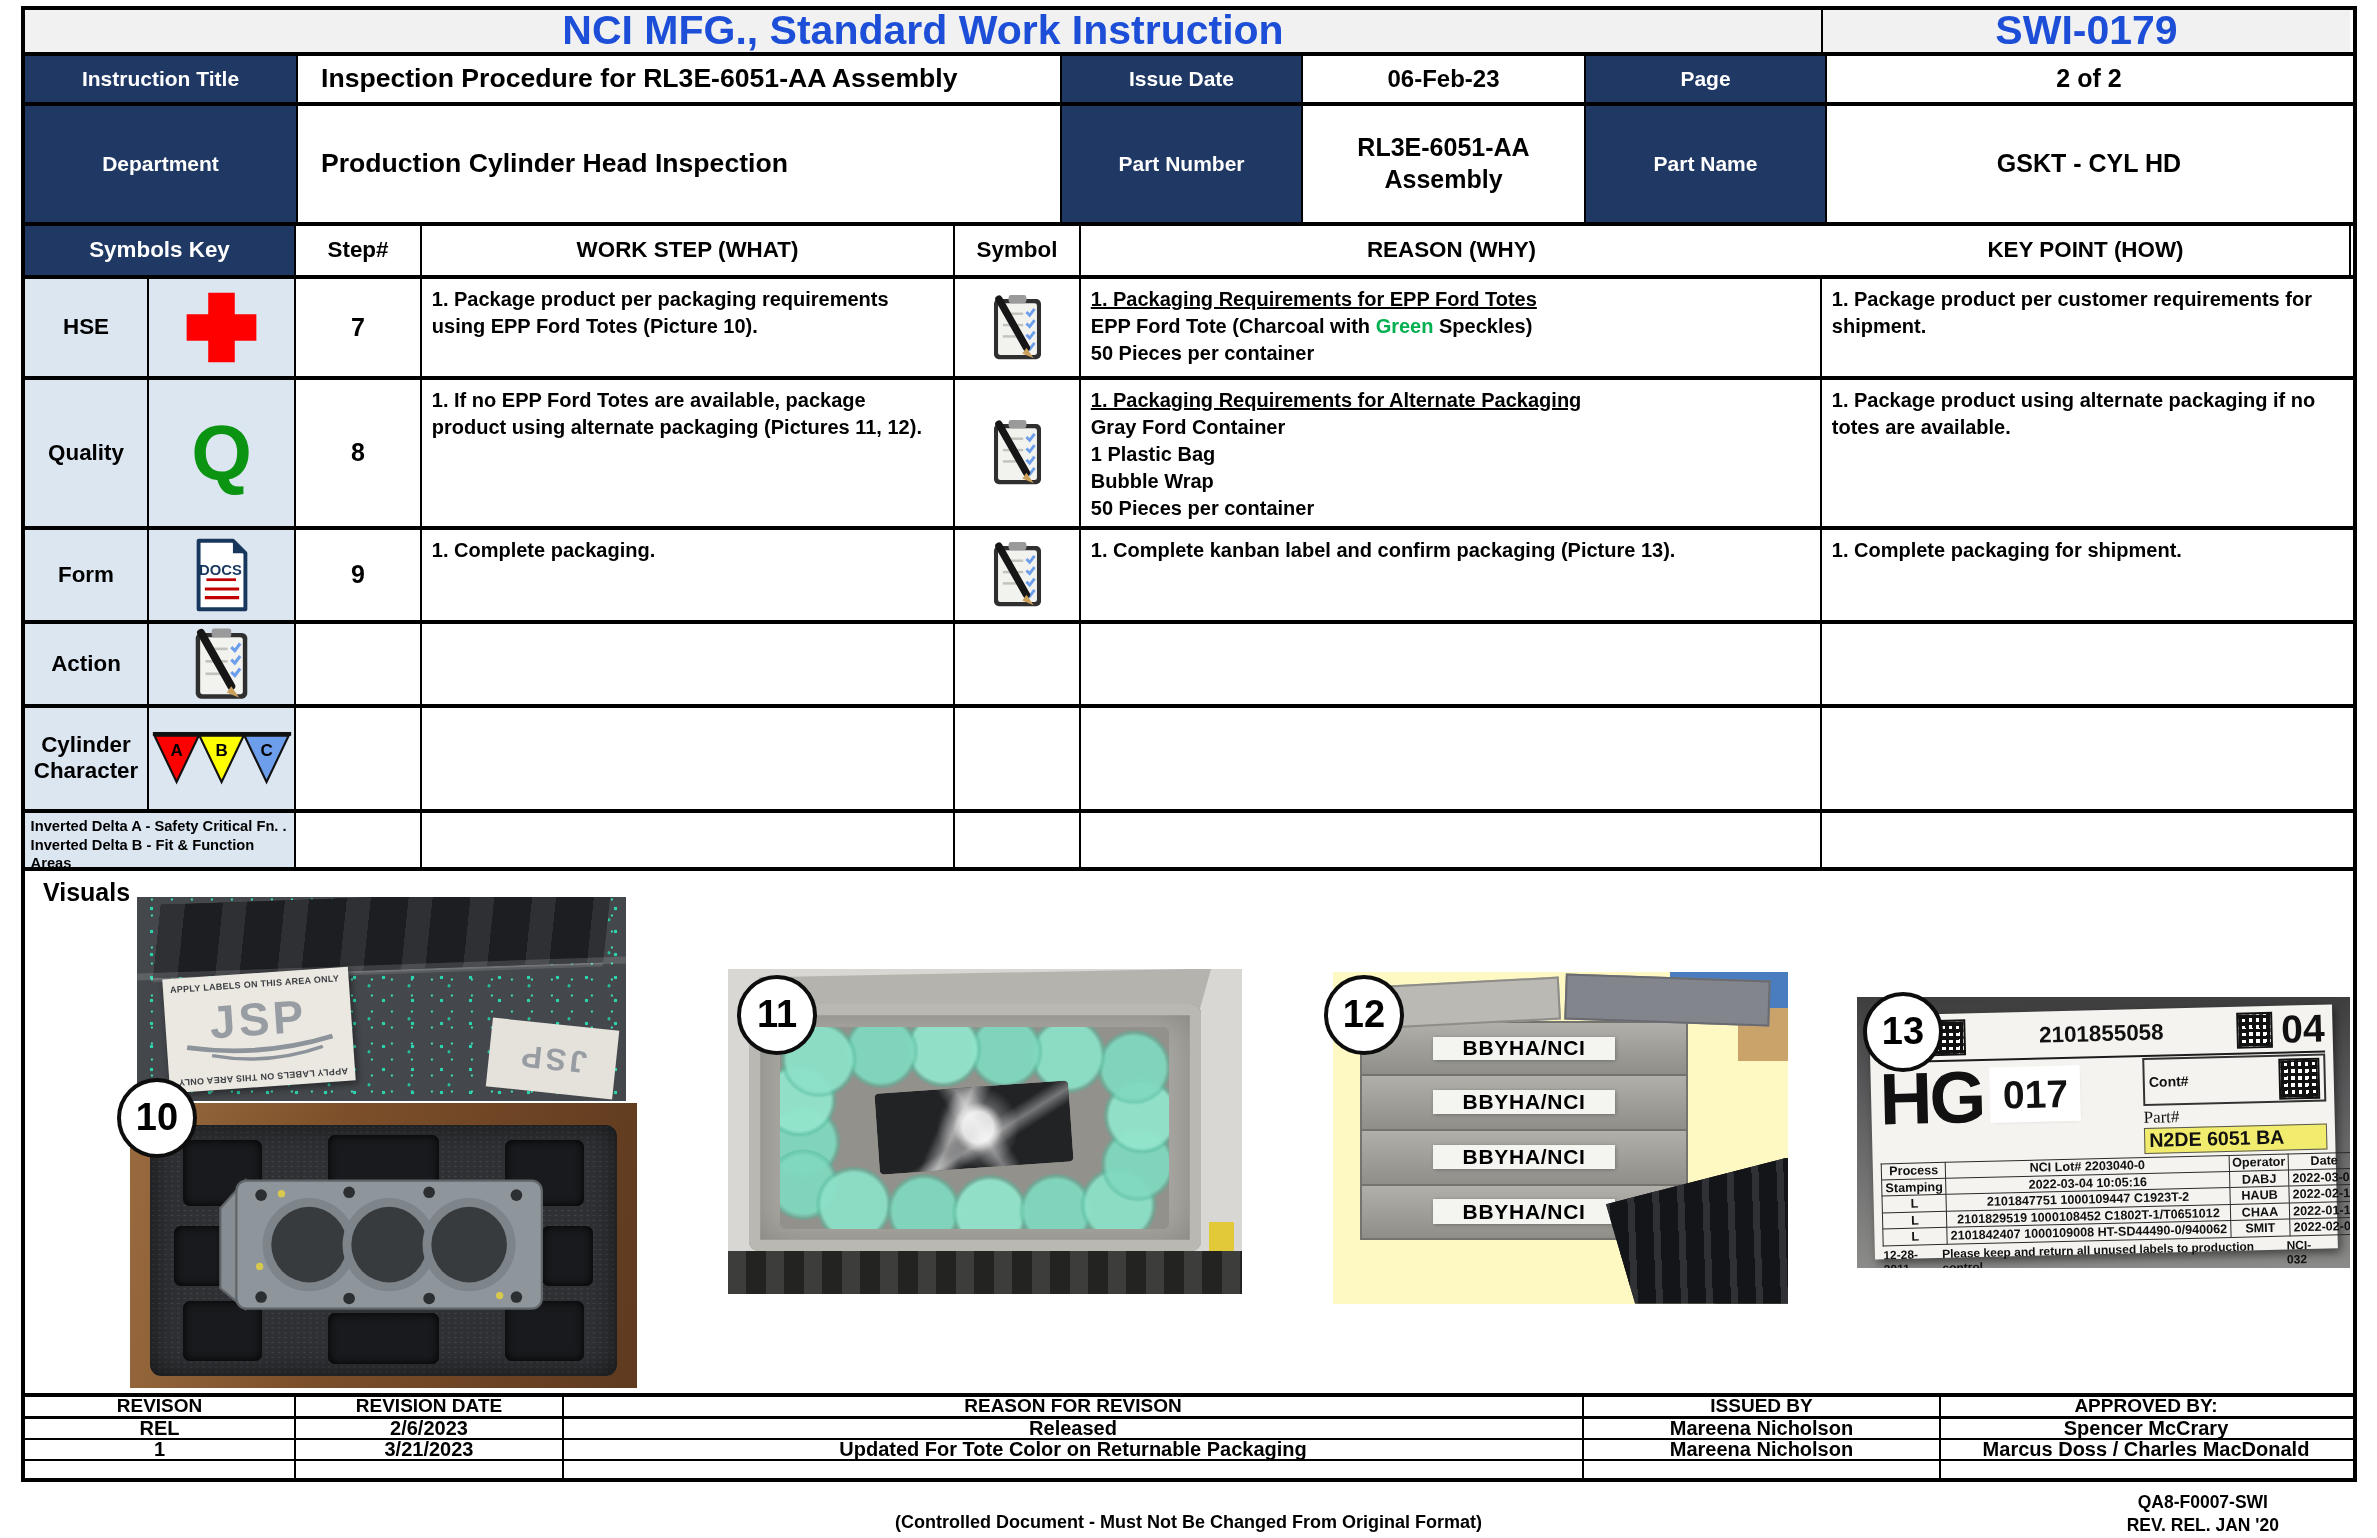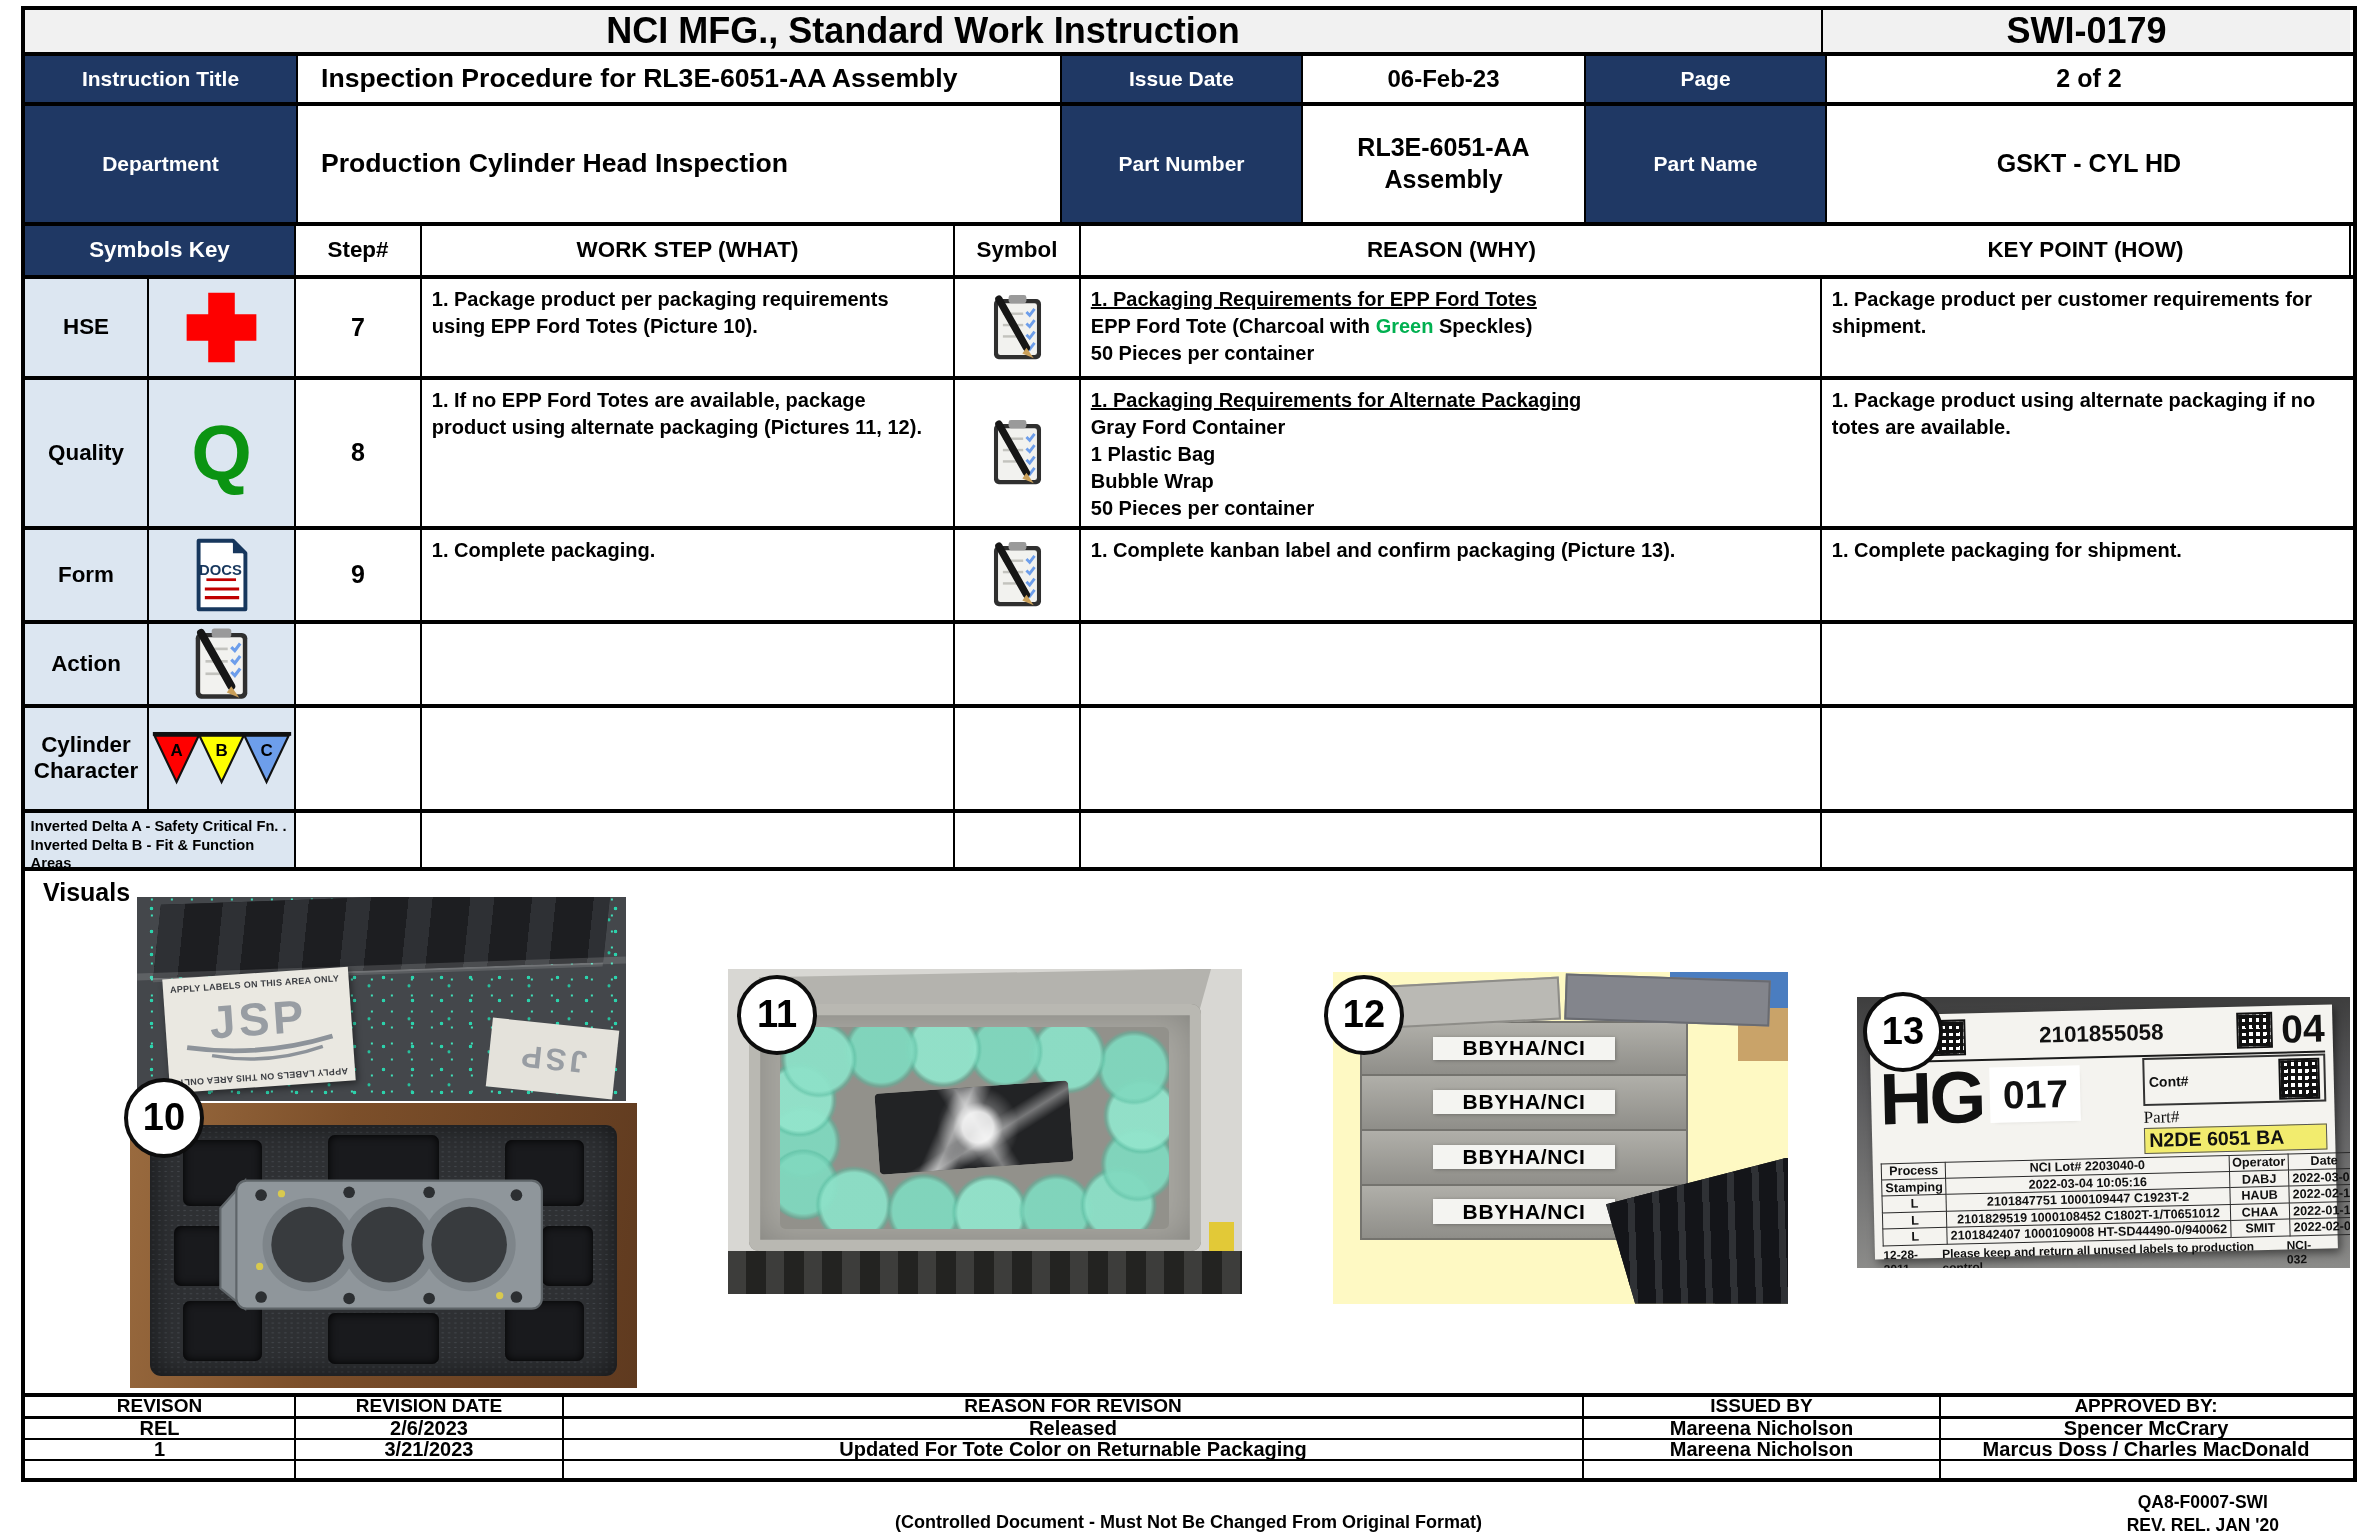--- a/index.html
+++ b/index.html
@@ -14,21 +14,21 @@
   .band { display:grid; border-bottom:4.2px solid #000; }
   .band.no-bb { border-bottom:none; }
   .cell { border-right:2.8px solid #000; display:flex; align-items:center; justify-content:center; overflow:hidden; }
   .cell.last { border-right:none; }
   .dark { background:#1F3864; color:#fff; }
   .blue { background:#DCE6F1; }
   .gray { background:#F1F1F1; }
 
   
   .band-title { grid-template-columns: 1798px 527px; height:46px; }
-  .band-title .cell { font-size:36px; color:#000000; }
+  .band-title .cell { font-size:41px; color:#1d4ed8; }
   .band-info1 { grid-template-columns: 273px 764px 241px 283px 241px 524px; height:50px; }
   .band-info2 { grid-template-columns: 273px 764px 241px 283px 241px 524px; height:120px; }
   .lbl { font-size:21px; }
   .val { font-size:25px; }
   .val-left { justify-content:flex-start; padding-left:23px; font-size:26.6px; }
   .val-center { text-align:center; line-height:1.25; }
 
   
   .band-whead { grid-template-columns: 271px 126px 533px 126px 741px 529px; height:53px; }
   .band-whead .cell { font-size:22.4px; }
@@ -522,21 +522,21 @@
           </tbody>
             </table>
           <div class="k-foot">
             <span>12-28-2011</span>
             <span>Please keep and return all unused labels to production control</span>
             <span>NCI-032</span>
           </div>
         </div>
       </div>
 
-      <div class="badge" style="left:99px;top:207px;text-align:right;">10</div>
+      <div class="badge" style="left:92px;top:207px;text-align:right;">10</div>
       <div class="badge" style="left:712px;top:104px;">11</div>
       <div class="badge" style="left:1299px;top:104px;">12</div>
       <div class="badge" style="left:1838px;top:121px;">13</div>
     </div>
 
     <div class="band band-rhead">
       <div class="cell">REVISON</div>
       <div class="cell">REVISION DATE</div>
       <div class="cell">REASON FOR REVISON</div>
       <div class="cell">ISSUED BY</div>

